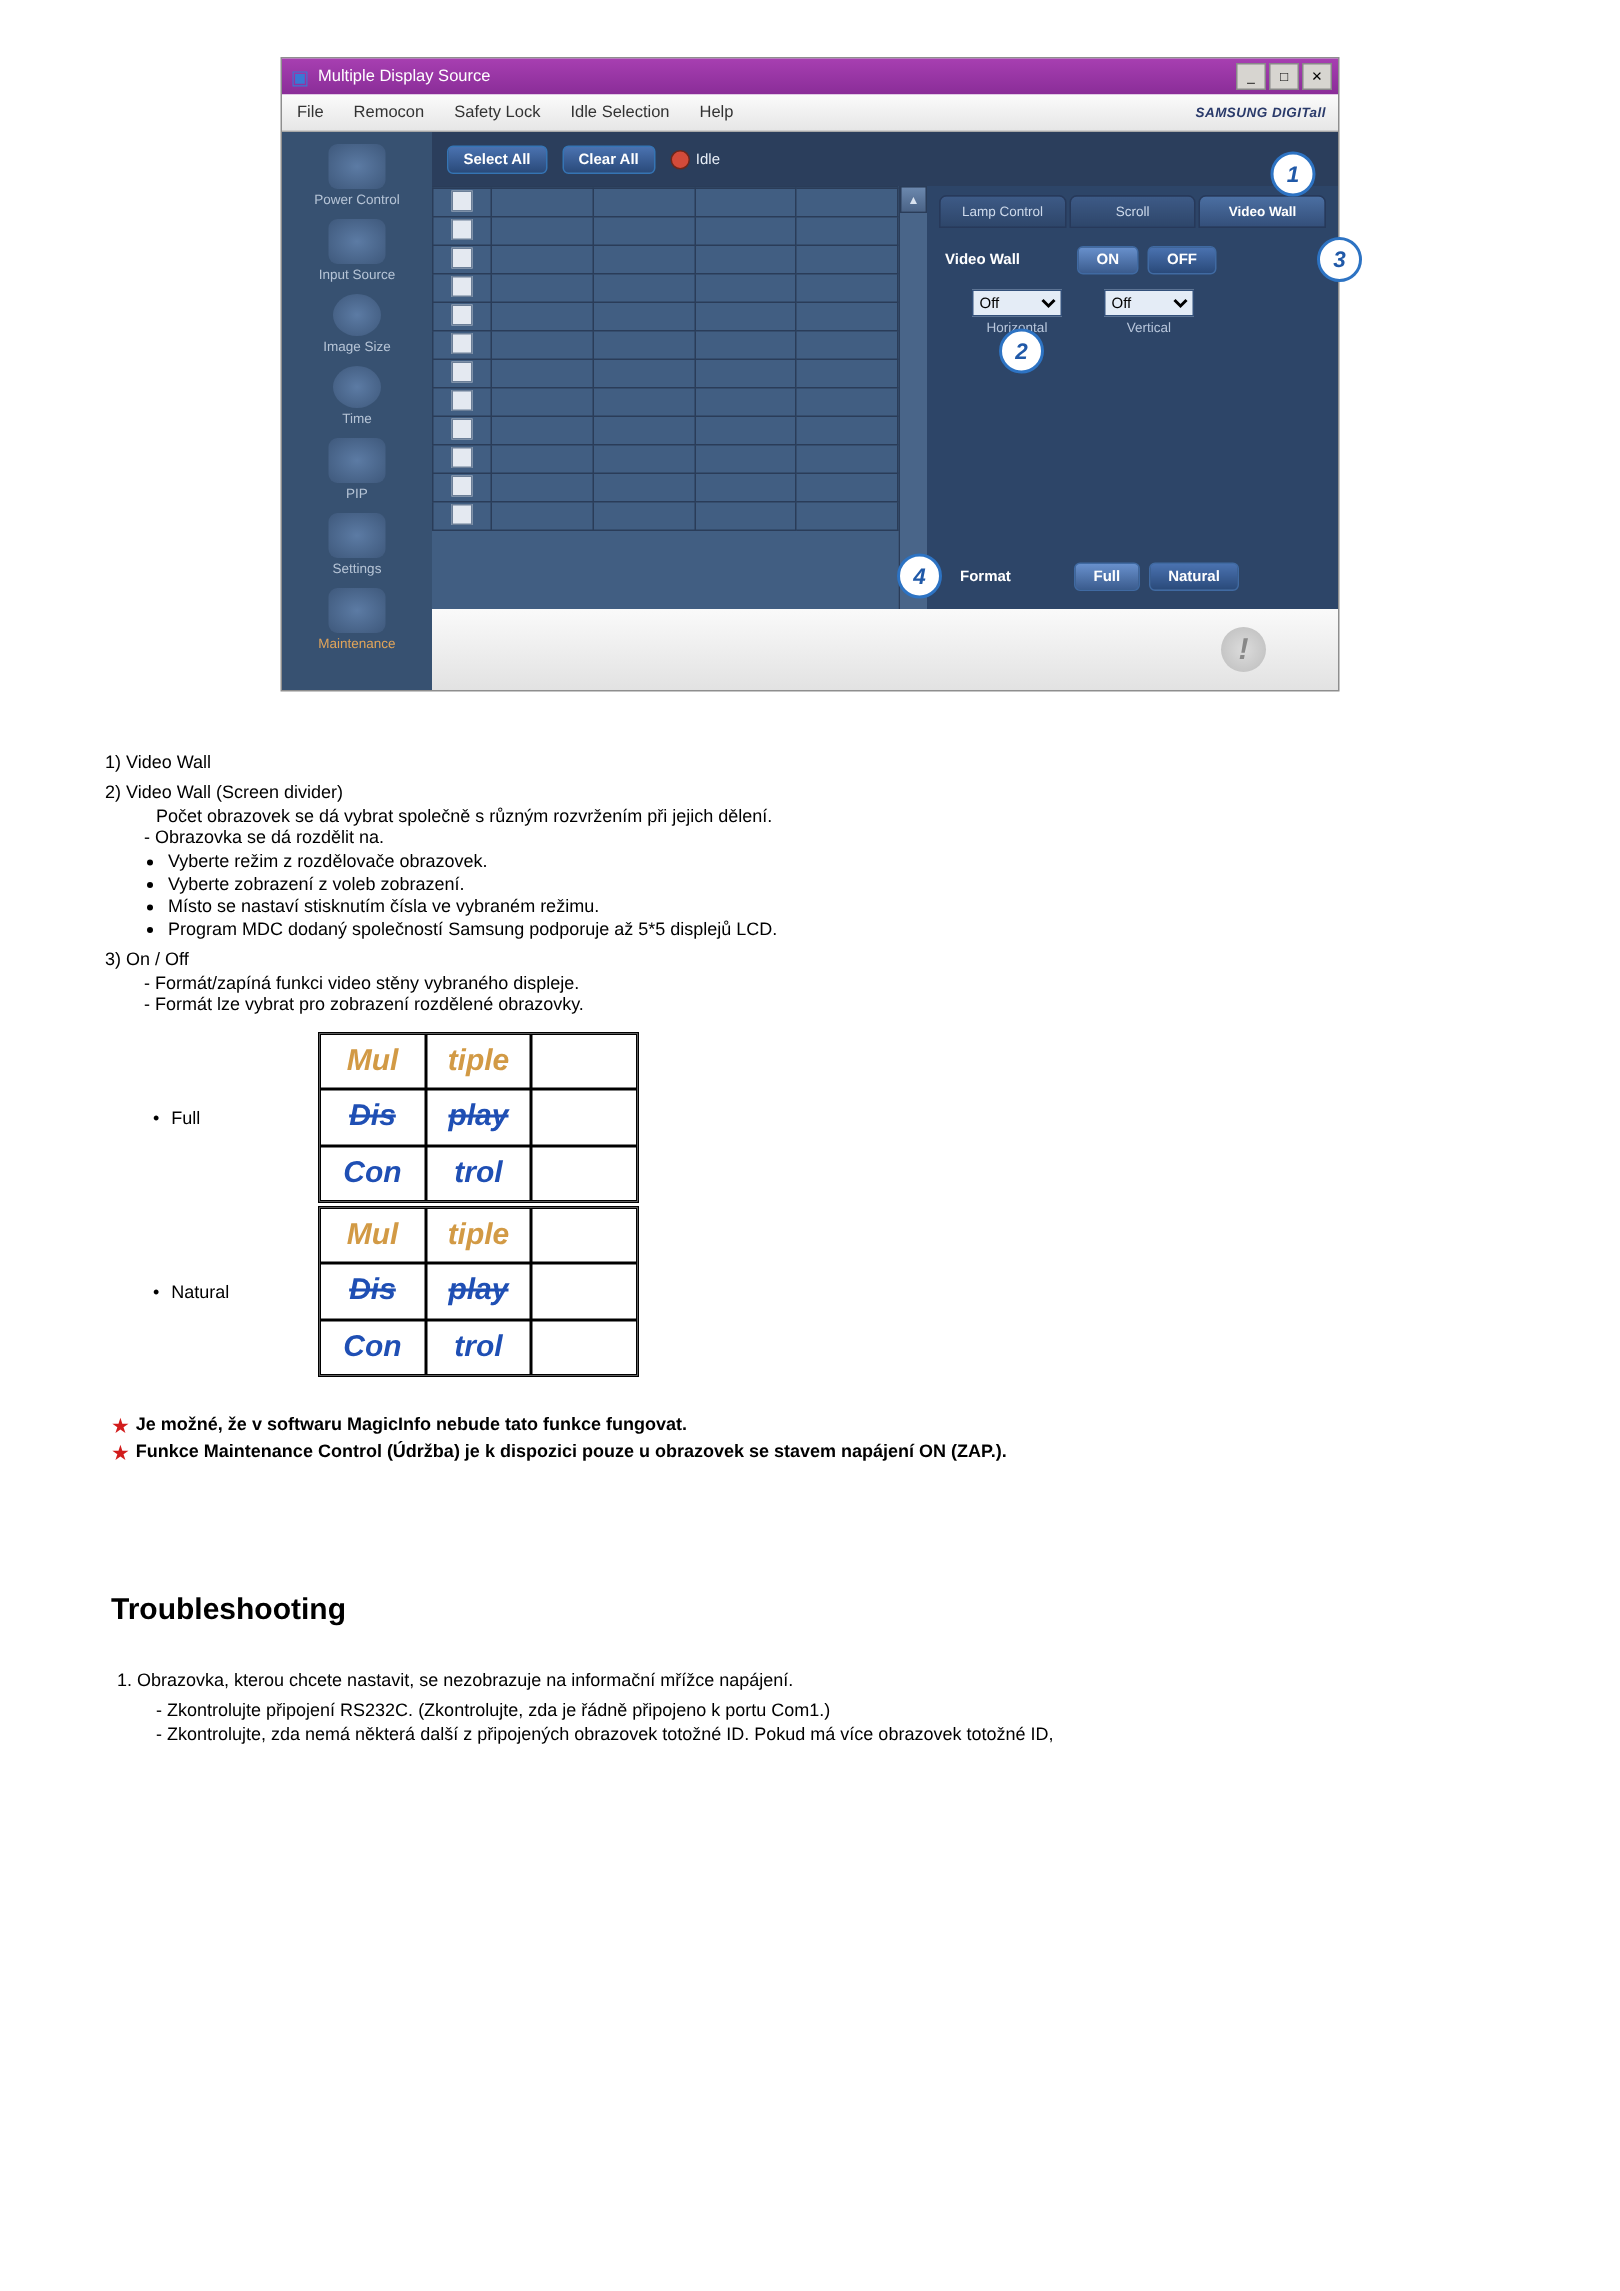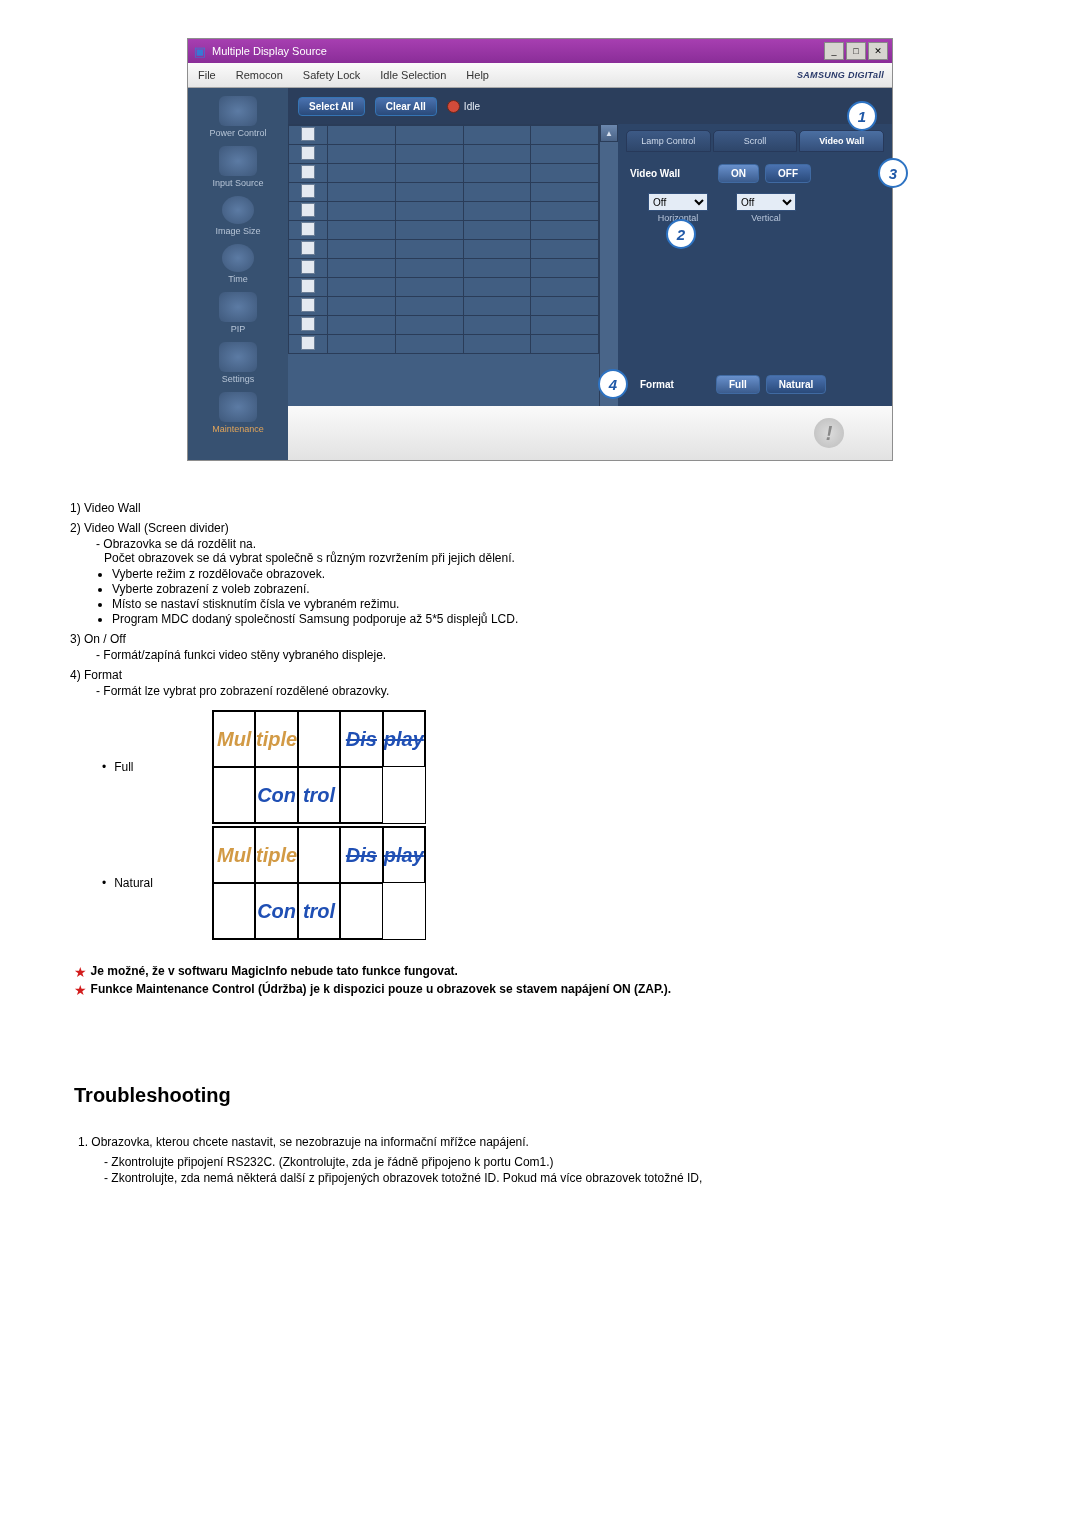--- a/index.html
+++ b/index.html
@@ -59,21 +59,21 @@
 .body{padding:0 10px 0 10px}
 .bitem{margin:6px 0 2px 0}
 .bsub{padding-left:26px}
 .bul{list-style:disc;margin:2px 0 2px 42px;padding:0}
 .bul li{margin:1px 0}
 .fmt-table{margin:12px 0 0 18px}
 .fmt-table .row{display:flex;align-items:center}
 .fmt-table .lab{width:124px;display:flex;align-items:center}
 .fmt-table .lab::before{content:"•";margin:0 8px 0 14px}
 .tile{border:1px solid #000}
-.tile .grid3{display:grid;grid-template-columns:repeat(5,1fr);width:212px;height:112px}
+.tile .grid3{display:grid;grid-template-columns:repeat(3,1fr);width:212px;height:112px}
 .tile .cell{border:1px solid #000;display:flex;align-items:center;justify-content:center;overflow:hidden;background:#fff}
 .fulltxt .l1{font-style:italic;font-weight:bold;font-size:20px}
 .fulltxt .c1{color:#d29a45}
 .fulltxt .c2{color:#1f4fb4;text-decoration:line-through}
 .fulltxt .c3{color:#1f4fb4}
 .star{color:#d21c1c;font-size:14px;margin-right:4px}
 .notes{margin:24px 0 0 4px}
 .notes .line{display:flex;align-items:flex-start;margin:2px 0}
 .notes .txt{font-weight:bold}
 .h2{font-size:20px;font-weight:bold;margin:86px 0 28px 4px}
@@ -255,33 +255,32 @@
           <div class="warnicon">!</div>
         </div>
       </div>
     </div>
   </div>
 
   <div class="body">
     <div class="bitem">1) Video Wall</div>
 
     <div class="bitem">2) Video Wall (Screen divider)</div>
+    <div class="bsub" style="padding-left:34px">Počet obrazovek se dá vybrat společně s různým rozvržením při jejich dělení.</div>
     <div class="bsub">- Obrazovka se dá rozdělit na.</div>
-    <div class="bsub" style="padding-left:34px">Počet obrazovek se dá vybrat společně s různým rozvržením při jejich dělení.</div>
     <ul class="bul">
       <li>Vyberte režim z rozdělovače obrazovek.</li>
       <li>Vyberte zobrazení z voleb zobrazení.</li>
       <li>Místo se nastaví stisknutím čísla ve vybraném režimu.</li>
       <li>Program MDC dodaný společností Samsung podporuje až 5*5 displejů LCD.</li>
     </ul>
 
     <div class="bitem">3) On / Off</div>
     <div class="bsub">- Formát/zapíná funkci video stěny vybraného displeje.</div>
 
-    <div class="bitem">4) Format</div>
     <div class="bsub">- Formát lze vybrat pro zobrazení rozdělené obrazovky.</div>
 
     <div class="fmt-table">
       <div class="row">
         <div class="lab">Full</div>
         <div class="tile">
           <div class="grid3 fulltxt">
             <div class="cell">
                 <span class="l1 c1">Mul</span>
               </div>

